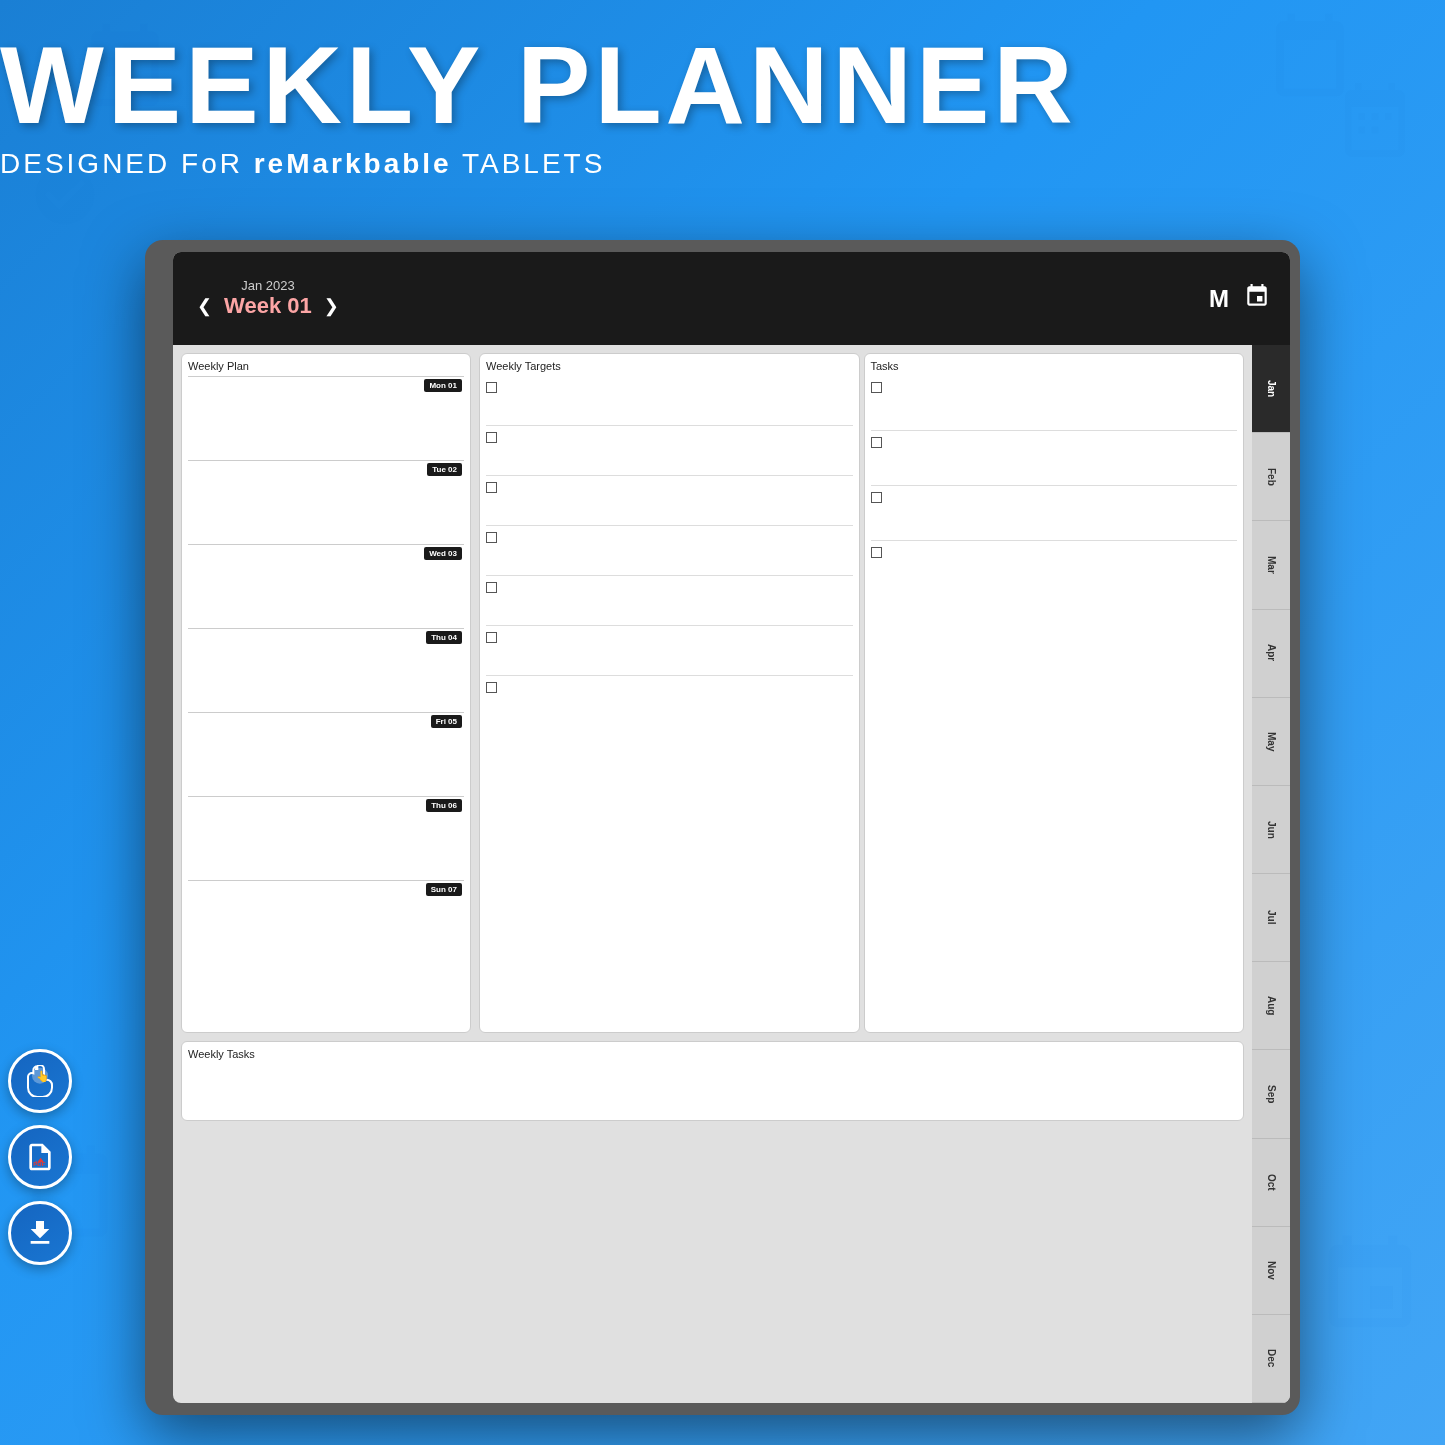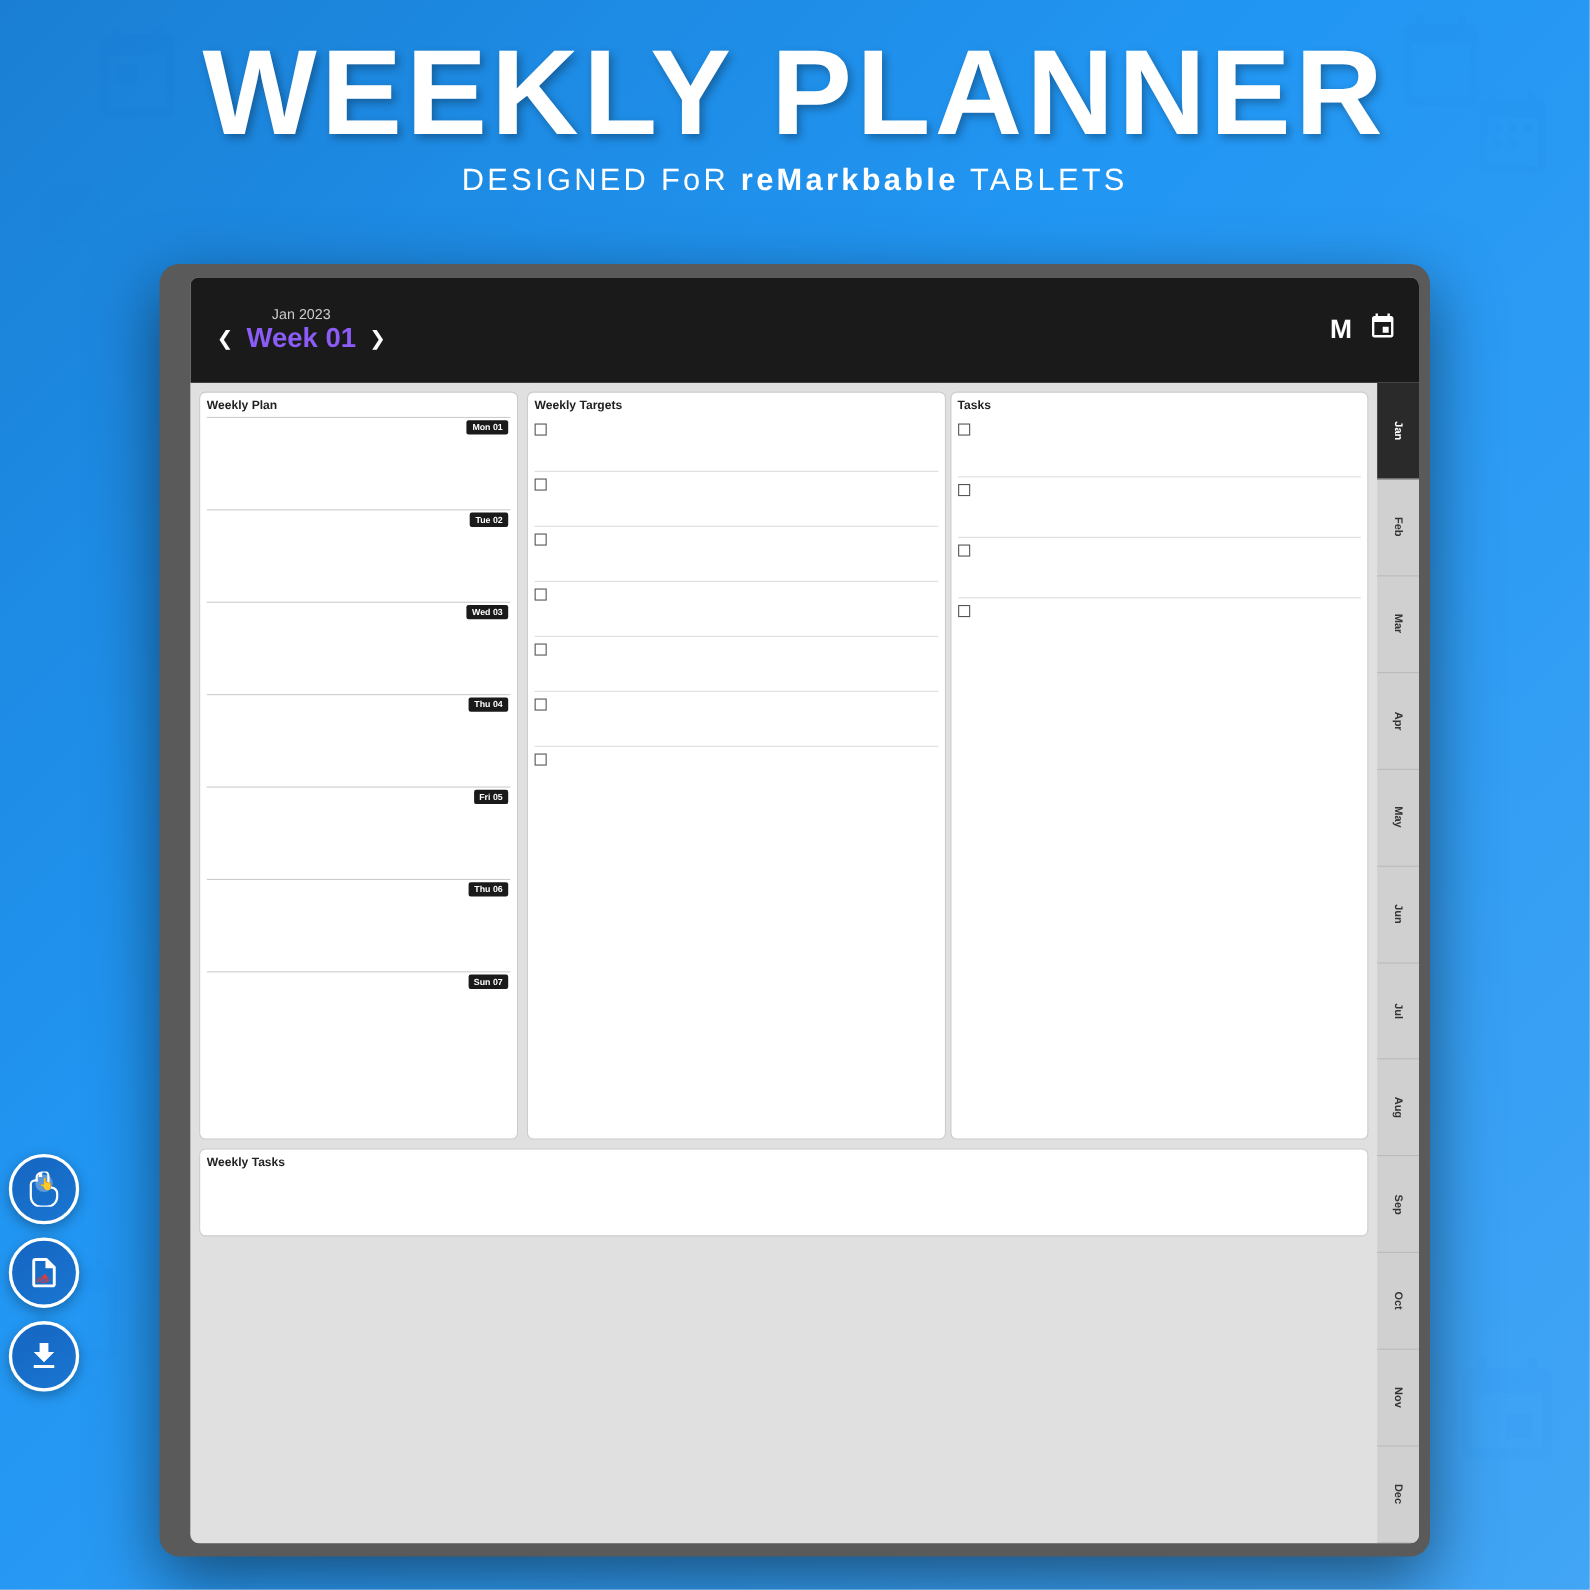--- a/index.html
+++ b/index.html
@@ -24,21 +24,21 @@
       position: absolute;
       inset: 0;
       opacity: 0.15;
     }
 
     
     .page-header {
       position: absolute;
       top: 30px;
       left: 0; right: 0;
-      text-align: center;
+      text-align: left;
       z-index: 10;
     }
 
     .page-title {
       font-size: 110px;
       font-weight: 900;
       color: white;
       text-shadow: 3px 3px 8px rgba(0,0,0,0.3);
       letter-spacing: 4px;
       line-height: 1;
@@ -111,23 +111,23 @@
     .nav-arrow {
       background: none;
       border: none;
       color: white;
       font-size: 18px;
       cursor: pointer;
       padding: 2px 4px;
     }
 
     .week-label {
-      font-size: 25px;
+      font-size: 22px;
       font-weight: bold;
-      color: #8b5cf6;
+      color: #fca5a5;
     }
 
     .planner-icons {
       display: flex;
       gap: 15px;
       align-items: center;
     }
 
     .header-icon {
       color: white;
@@ -199,21 +199,21 @@
       flex: 1;
       background: white;
       border-radius: 6px;
       border: 1px solid #ccc;
       padding: 6px;
       min-height: 680px;
     }
 
     .section-title {
       font-size: 11px;
-      font-weight: 700;
+      font-weight: 400;
       color: #222;
       margin-bottom: 4px;
     }
 
     
     .day-entry {
       position: relative;
       border-top: 1px solid #ccc;
       min-height: 82px;
       margin-bottom: 2px;

